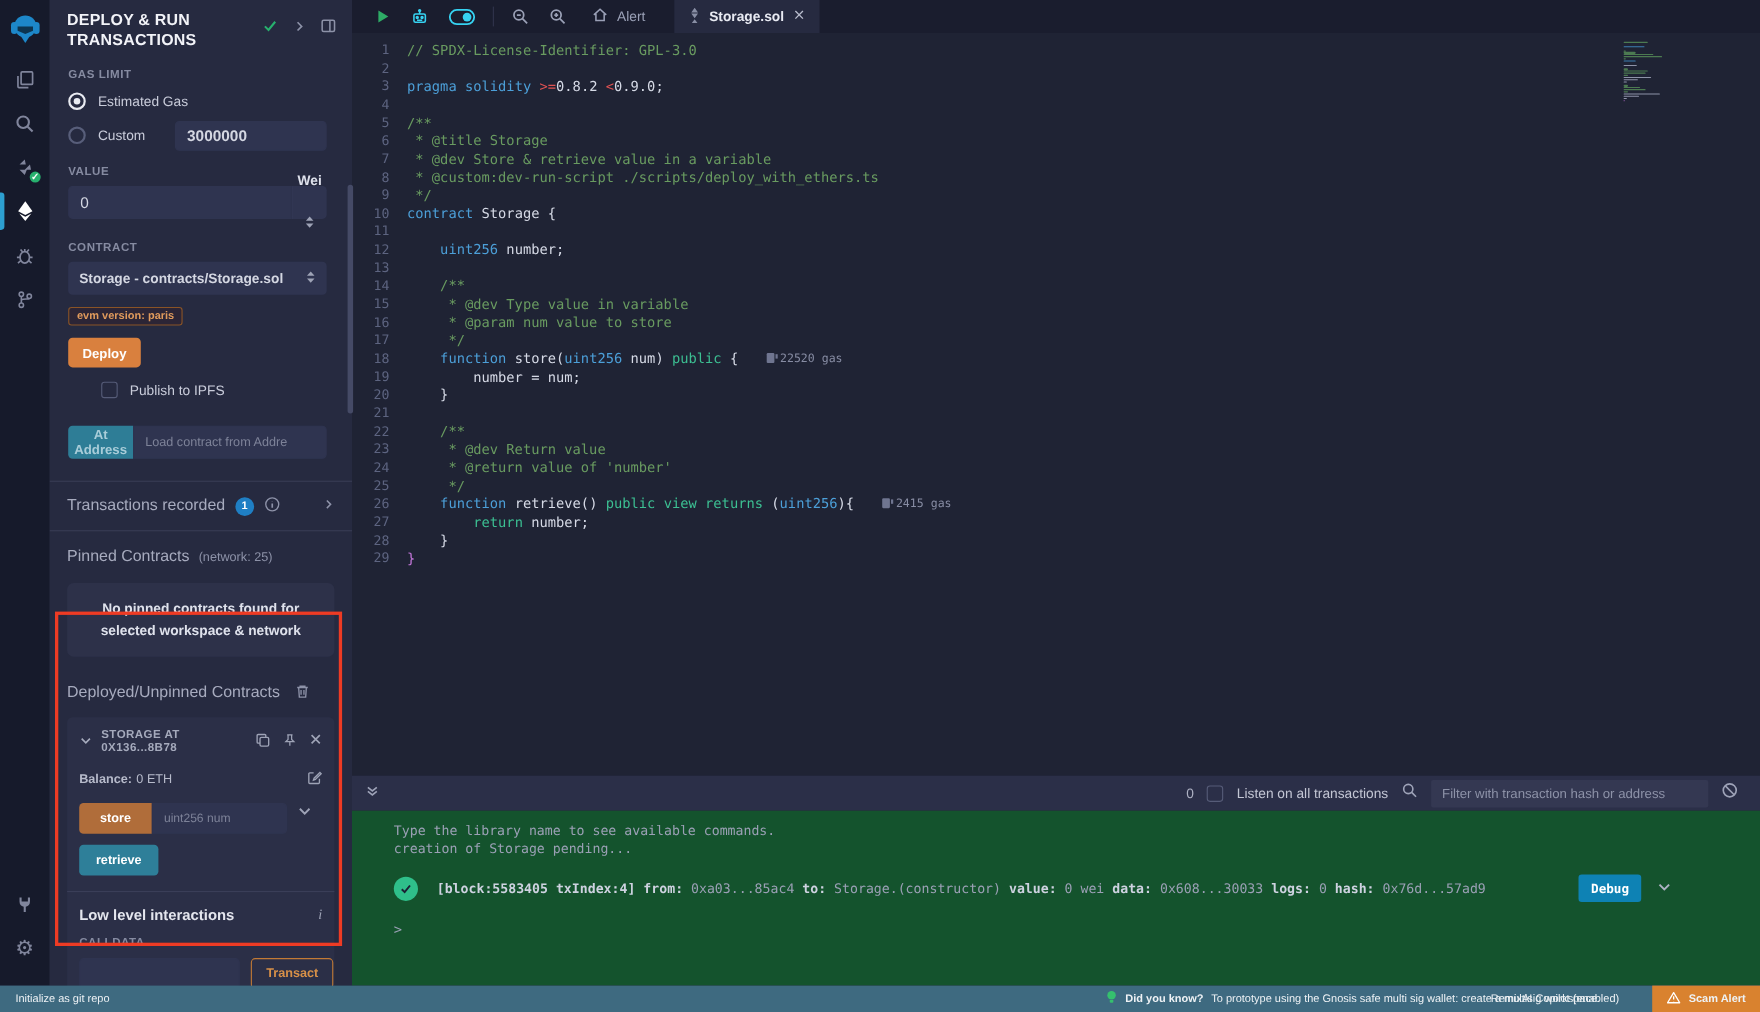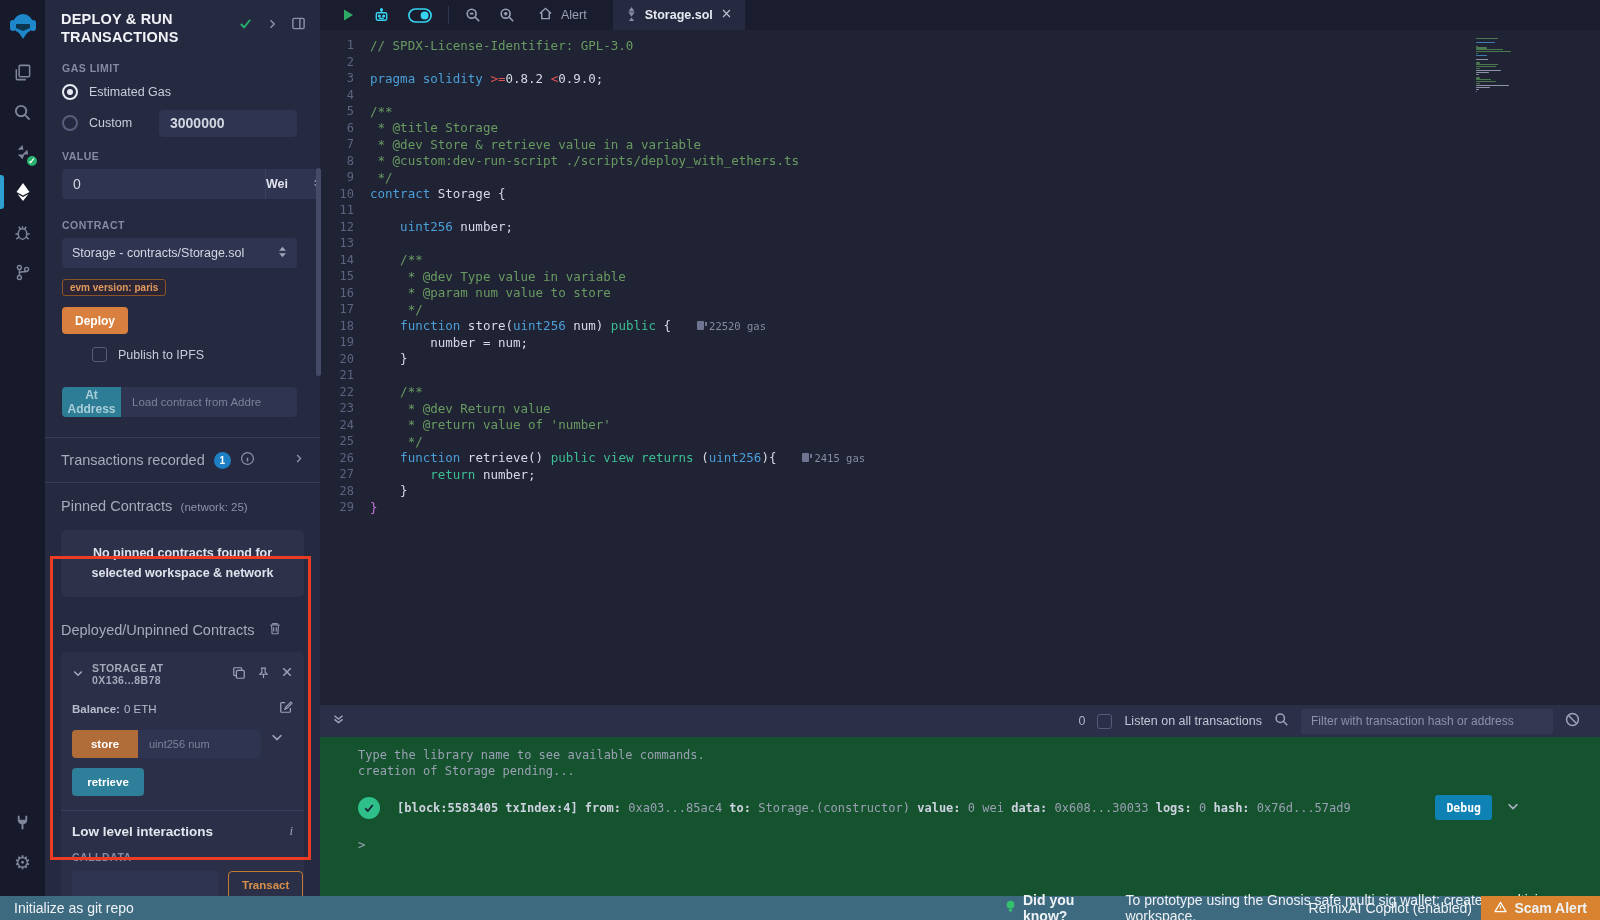--- a/index.html
+++ b/index.html
@@ -41,23 +41,23 @@
     border-radius:50%; background:#e9ebf2; }
   .radio-lab { color:#c9ccda; font-size:12.5px; }
   .inp { background:#2f3450; border:1px solid #2f3450; border-radius:4px; color:#d4d7e2;
     font-size:14px; font-family:"Liberation Sans",sans-serif; padding:0 10px; outline:none; }
   .inp::placeholder { color:#7d8298; }
   .gas-input { width:138px; height:27px; margin-left:auto; font-weight:bold; }
   .value-row { display:flex; height:30px; }
   .value-input { flex:1; border-radius:4px 0 0 4px; }
   .unit-box { width:62px; background:#2f3450; border-left:1px solid #3a3f5c; border-radius:0 4px 4px 0;
     display:flex; align-items:center; justify-content:center; gap:25px; color:#dfe2ec;
-    font-weight:bold; font-size:12.5px; }
+    font-weight:bold; font-size:12.5px;flex-direction:column; }
   .select-box { height:30px; width:100%; background:#2f3450; border-radius:4px; display:flex;
-    align-items:center; padding:0 10px; color:#d4d7e2; font-size:12.5px; }
+    align-items:center; padding:0 10px; color:#d4d7e2; font-size:12.5px;font-weight:bold; }
   .select-box .stepper { margin-left:auto; }
   .evm-badge { display:inline-block; margin-top:11px; padding:2px 7px; border:1px solid #8a5426;
     border-radius:3px; background:#2c2536; color:#e09a5c; font-size:10px; font-weight:bold; }
   .deploy-btn { margin-top:11px; width:66px; height:27px; background:#d9803e; border:none;
     border-radius:4px; color:#fff; font-weight:bold; font-size:12px; display:block; }
   .check-row { display:flex; align-items:center; margin-top:13px;padding-left:30px; }
   .checkbox { width:15px; height:15px; border:1.5px solid #565c78; border-radius:3px; margin-right:11px; flex:none; }
   .ataddr-row { display:flex; margin-top:25px; height:30px; }
   .ataddr-btn { width:92px; background:#2e7d96; border:none; border-radius:4px 0 0 4px;
     color:#a9cdd9; font-weight:bold; font-size:12px; }
@@ -153,21 +153,21 @@
   .tx-text { margin-left:17px; font-size:12px; white-space:nowrap; overflow:hidden; }
   .txb { color:#ced2e0; font-weight:bold; } .txn { color:#9ba0b5; }
   .debug-btn { margin-left:auto; height:25px; padding:0 11px; background:#0e82b4; border:none;
     border-radius:3px; color:#fff; font-weight:bold; font-size:11.5px;
     font-family:"DejaVu Sans Mono",monospace; }
   .tx-chev { margin-left:14px; color:#aeb2c4; }
   .prompt { margin-top:17px; color:#9aa0b5; font-size:12.5px; }
 
   
   .statusbar { position:absolute; left:0; top:896px; width:1600px; height:24px; background:#3e6a80;
-    color:#eef2f5; font-size:14px; z-index:10; }
+    color:#eef2f5; font-size:10px; z-index:10; }
   .sb-item { position:absolute; top:0; height:24px; display:flex; align-items:center; }
   .sb-git { left:14px; }
   .sb-tip { left:1005px; gap:7px; }
   .sb-tip b { font-weight:bold; }
   .bulb { color:#35c06e; }
   .sb-copilot { right:128px; }
   .sb-scam { right:0; background:#d9822f; padding:0 13px; gap:7px; font-weight:bold; }
 </style>
 </head>
 <body>

